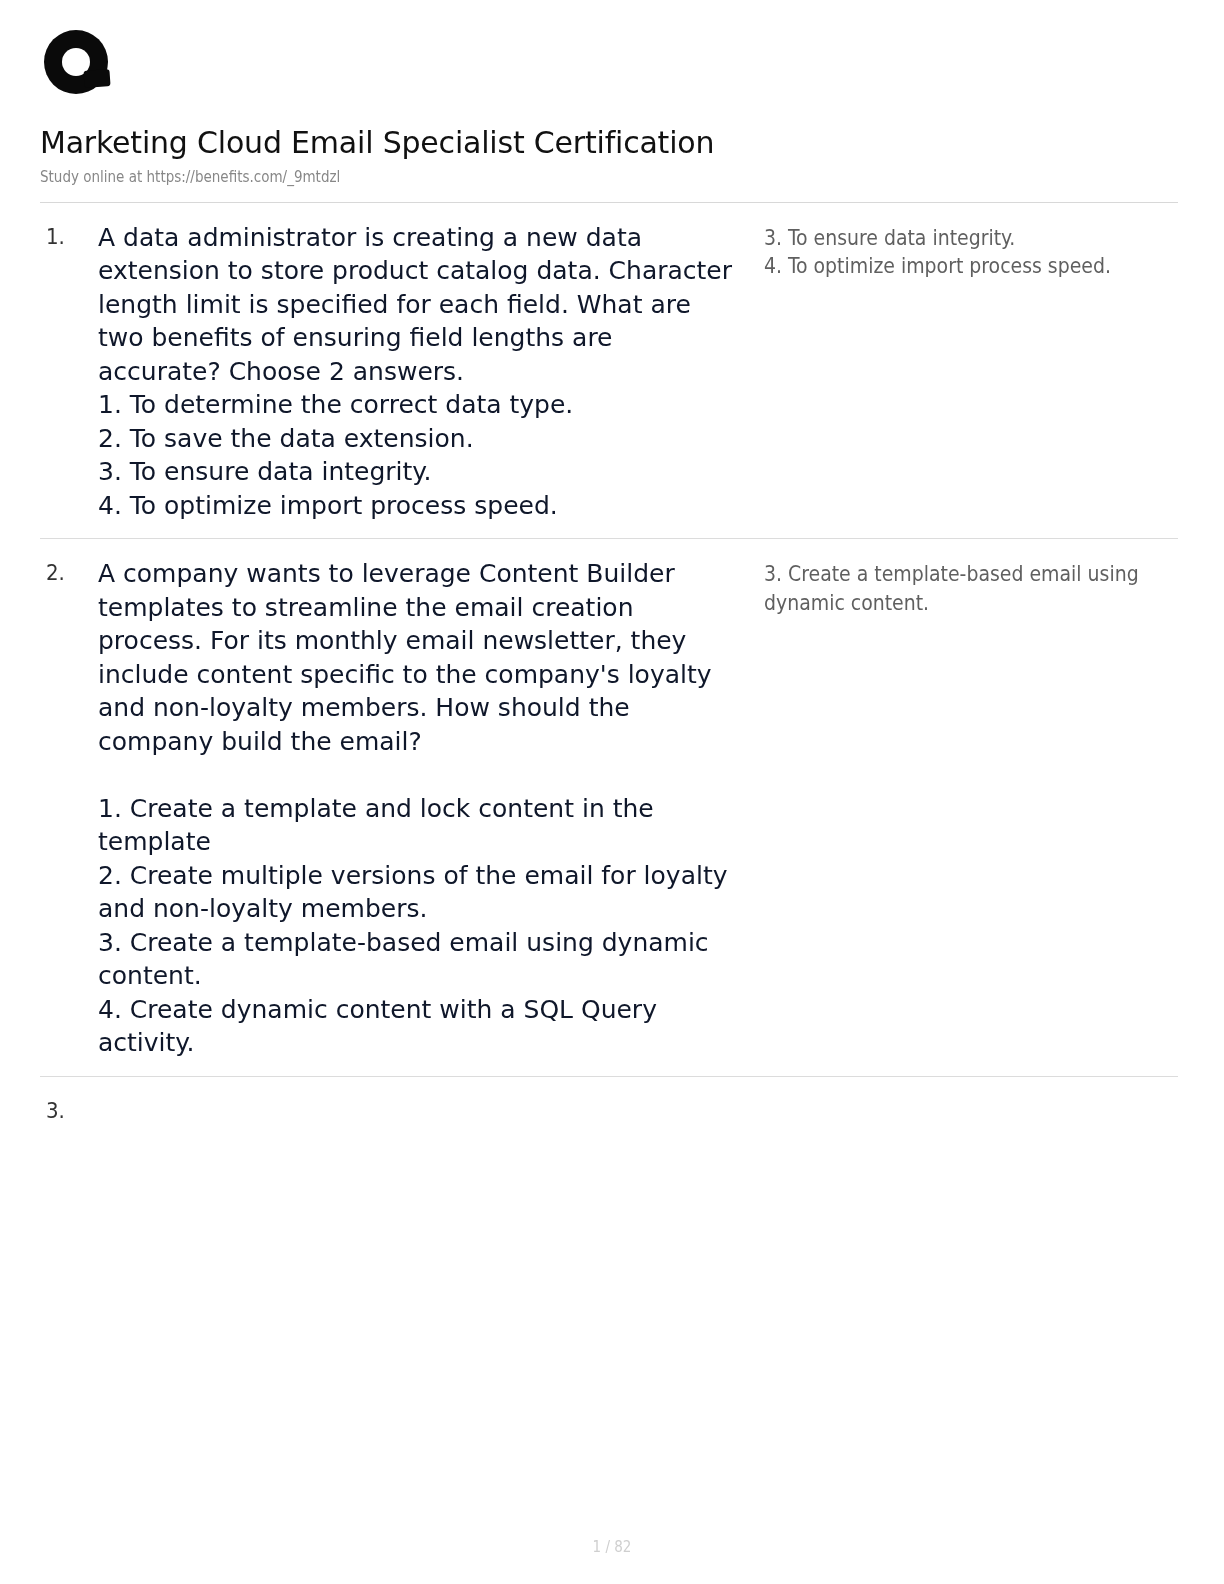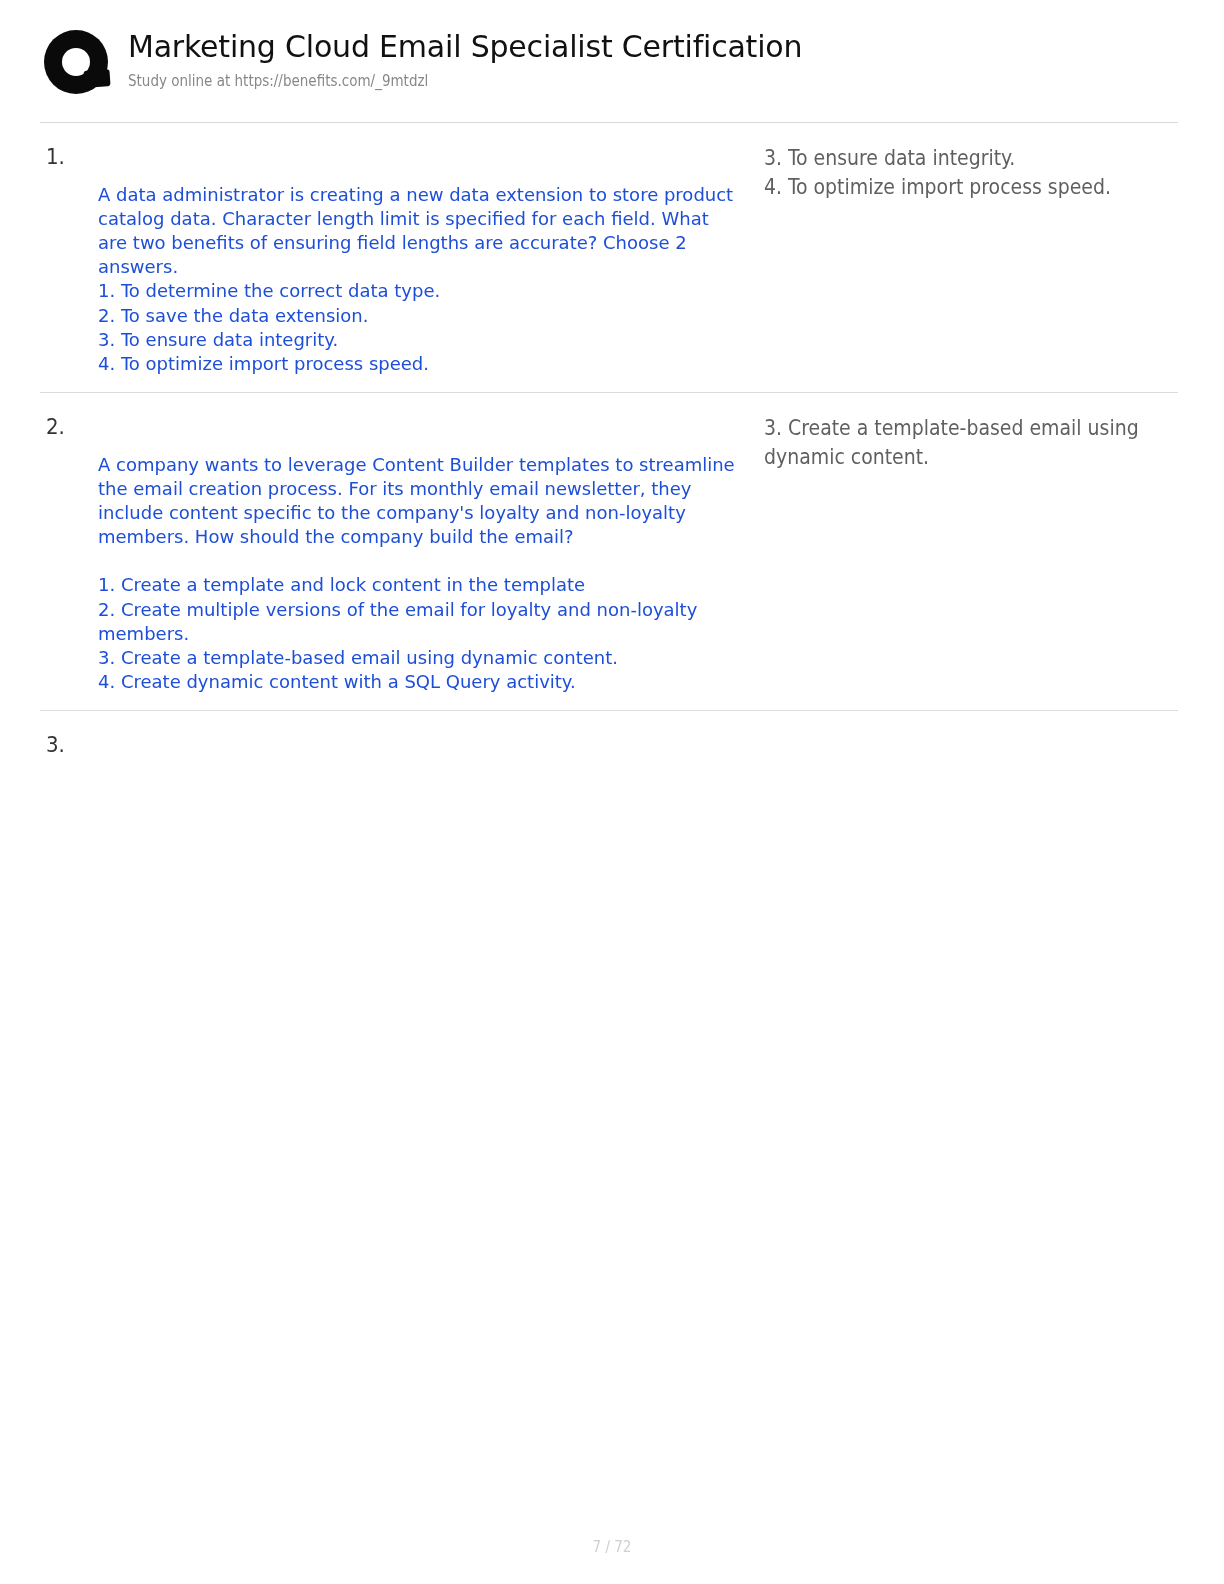--- a/index.html
+++ b/index.html
@@ -20,22 +20,23 @@
     height: 1584px;
     box-sizing: border-box;
     padding: 26px 46px 0 40px;
     position: relative;
   }
 
   
   .header {
     display: flex;
     align-items: flex-start;
-    gap: 10px;
+    gap: 16px;
     padding-bottom: 10px;
+    flex-direction: column;
   }
   .logo {
     width: 78px;
     height: 78px;
     flex: 0 0 78px;
     position: relative;
     margin-top: 2px;
   }
   .logo .ring {
     position: absolute;
@@ -100,27 +101,26 @@
     flex: 0 0 58px;
     font-size: 22px;
     color: #333333;
     font-family: "DejaVu Sans Condensed", "Liberation Sans", sans-serif;
     padding-top: 3px;
     padding-left: 6px;
     box-sizing: border-box;
   }
   .qa-question {
     flex: 0 0 660px;
-    font-size: 18px;
+    font-size: 25px;
     line-height: 1.34;
-    color: #1d4ed8;
+    color: #0f172a;
     padding-right: 18px;
     box-sizing: border-box;
     white-space: pre-wrap;
-    margin-top: 42px;
   }
   .qa-answer {
     flex: 1 1 auto;
     font-size: 21px;
     line-height: 1.38;
     color: #4a4a4a;
     font-family: "DejaVu Sans Condensed", "Liberation Sans", sans-serif;
     padding-top: 3px;
     padding-left: 6px;
     white-space: pre-wrap;
@@ -176,14 +176,14 @@
 2. Create multiple versions of the email for loyalty and non-loyalty members.
 3. Create a template-based email using dynamic content.
 4. Create dynamic content with a SQL Query activity.</div>
     <div class="qa-answer">3. Create a template-based email using dynamic content.</div>
   </div>
 
   <div class="qa-row" style="border-bottom:none;">
     <div class="qa-num">3.</div>
   </div>
 
-  <div class="footer">7 / 72</div>
+  <div class="footer">1 / 82</div>
 </div>
 
 </body></html>

